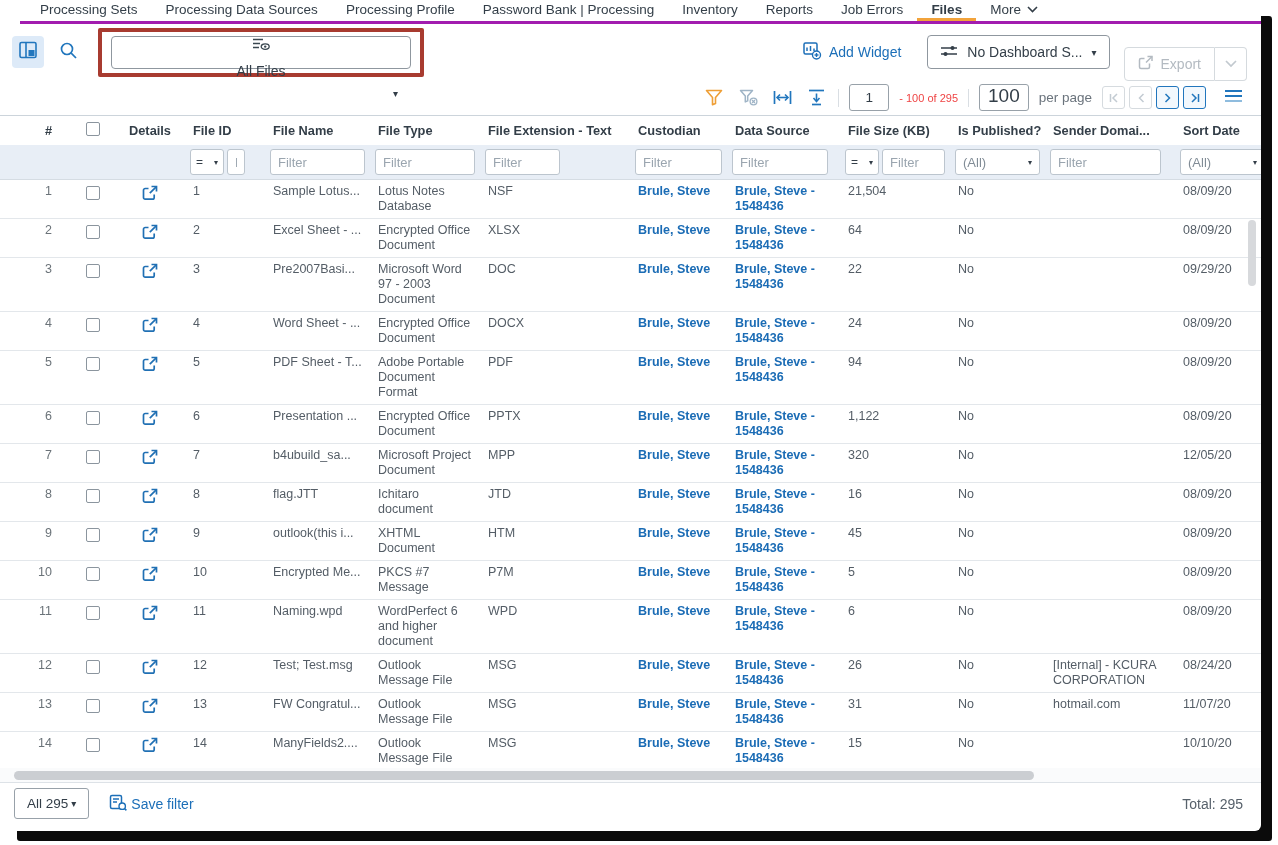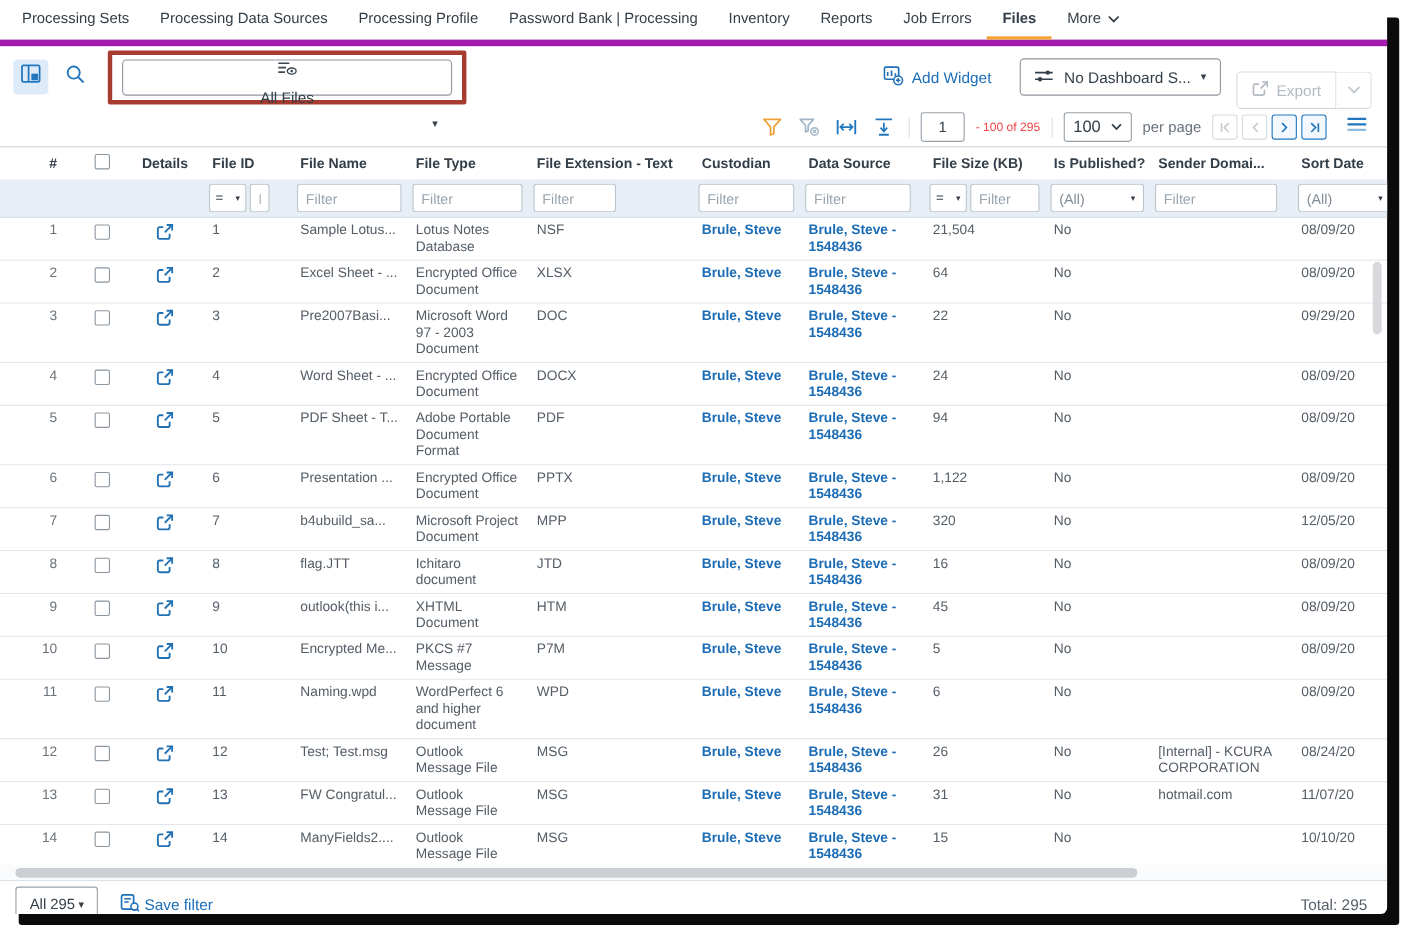--- a/index.html
+++ b/index.html
@@ -2,21 +2,21 @@
 <html><head>
 <meta charset="utf-8">
 <style>
   * { box-sizing: border-box; margin: 0; padding: 0; }
   html,body { width:1278px; height:845px; background:#fff; overflow:hidden;
     font-family:"Liberation Sans", sans-serif; }
   .window { position:relative; width:1261px; height:831px; background:#fff;
     border-radius:6px; box-shadow:14px 13px 0 -3px #0b0b0b; overflow:hidden; }
 
   
-  .tabbar { display:flex; align-items:stretch; height:42px; border-bottom:6px solid #a21caf; padding-left:6px; }
+  .tabbar { display:flex; align-items:stretch; height:24px; border-bottom:3px solid #a21caf; padding-left:6px;margin-left:20px; }
   .tab { display:flex; align-items:center; gap:6px; padding:0 14px; font-size:13.5px; color:#333e48;
     cursor:pointer; border-bottom:3px solid transparent; white-space:nowrap; }
   .tab.active { font-weight:bold; border-bottom-color:#f2a33b; }
   .tab .tab-caret svg { display:block; margin-top:1px; }
 
   
   .toolbar { display:flex; align-items:center; justify-content:space-between; height:56px; padding:0 14px 0 12px; }
   .tb-left { display:flex; align-items:center; gap:8px; }
   .icon-btn { width:32px; height:32px; display:flex; align-items:center; justify-content:center; border-radius:4px; cursor:pointer; }
   .icon-btn.panel { background:#ddeaf8; }
@@ -37,21 +37,21 @@
 
   
   .pagebar { display:flex; align-items:center; justify-content:flex-end; gap:10px; height:36px;
     padding:0 18px 0 14px; border-bottom:1px solid #ccd4db; }
   .pb-icon { display:flex; align-items:center; justify-content:center; width:24px; height:24px; cursor:pointer; }
   .pb-sep { width:1px; height:18px; background:#d9dee3; }
   .page-input { width:40px; height:27px; border:1px solid #98a1a9; border-radius:3px; text-align:center;
     font-size:13.5px; color:#333e48; font-family:inherit; }
   .range-text { font-size:11px; color:#ef4444; white-space:nowrap; }
   .size-select { display:flex; align-items:center; gap:9px; height:27px; padding:0 8px; border:1px solid #98a1a9;
-    border-radius:3px; font-size:15px; color:#333e48; background:#fff; cursor:pointer; }
+    border-radius:3px; font-size:19px; color:#333e48; background:#fff; cursor:pointer;flex-direction:column; }
   .perpage { font-size:13.5px; color:#6a737c; }
   .pager { display:flex; gap:4px; }
   .pager-btn { width:23px; height:23px; border-radius:3px; display:flex; align-items:center; justify-content:center; background:#fff; }
   .pager-btn.disabled { border:1px solid #d6dbdf; color:#c3cbd2; }
   .pager-btn.enabled { border:1px solid #2176bd; color:#2176bd; background:#f2f8fd; cursor:pointer; }
   .hamburger { margin-left:8px; cursor:pointer; }
 
   
   .tablewrap { position:relative; width:1261px; }
   .grid { display:grid; grid-template-columns:70px 45px 70px 80px 105px 110px 150px 97px 113px 110px 95px 130px 95px; width:1270px; }

